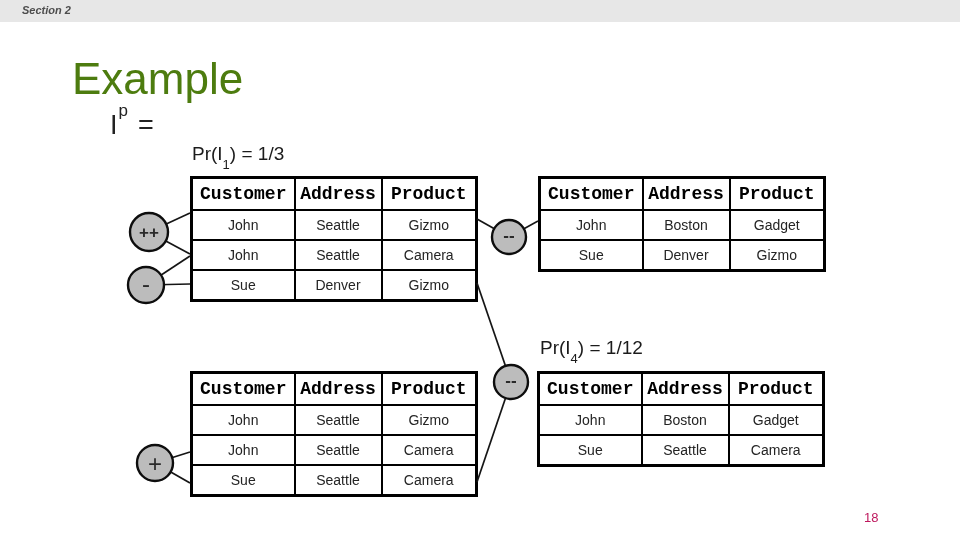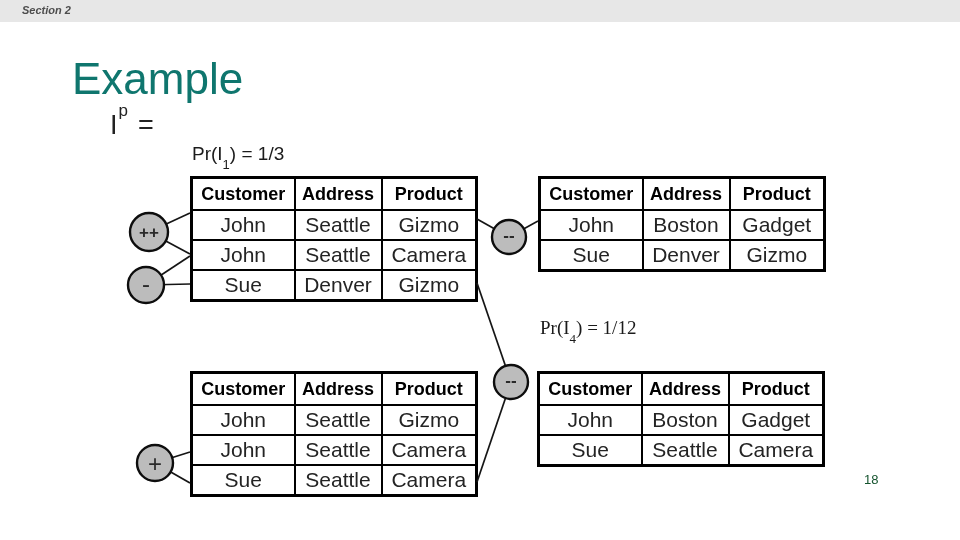--- a/index.html
+++ b/index.html
@@ -10,66 +10,66 @@
   .header-bar {
     position:absolute; left:0; top:0; width:960px; height:22px;
     background:#e7e7e7;
   }
   .section-label {
     position:absolute; left:22px; top:4px;
     font-size:11px; font-weight:bold; font-style:italic; color:#4d4d4d;
   }
   .title {
     position:absolute; left:72px; top:54px; margin:0;
-    font-size:44px; font-weight:400; color:#0f766e; letter-spacing:0;
+    font-size:44px; font-weight:400; color:#4d7c0f; letter-spacing:0;
   }
   .formula {
     position:absolute; left:110px; top:109px;
     font-size:27px; color:#222;
   }
   .formula sup { font-size:17px; position:relative; top:-8px; left:1px; }
   .formula .eq { margin-left:11px; }
   .prob {
     position:absolute; font-size:19px; color:#1b1b1b; white-space:nowrap;
   }
   .prob sub { font-size:13px; position:relative; top:4px; }
   .p1 { left:192px; top:143px; }
   .p2 { left:540px; top:143px; }
   .p3 { left:192px; top:337px; }
-  .p4 { left:540px; top:317px;font-family:Liberation Serif, serif; }
+  .p4 { left:540px; top:337px; }
   table.dtable {
     position:absolute; border-collapse:collapse; table-layout:fixed;
     border:3px solid #000; background:#fff;
   }
   .t1 { left:190px; top:176px; }
   .t2 { left:538px; top:176px; }
   .t3 { left:190px; top:371px; }
   .t4 { left:537px; top:371px; }
   .dtable th, .dtable td { border:2px solid #000; text-align:center; padding:0 2px; }
   .dtable th {
-    font-family:Liberation Sans, sans-serif; font-size:18px; font-weight:bold;
+    font-family:Liberation Mono, monospace; font-size:18px; font-weight:bold;
     color:#000; height:30px;
   }
-  .dtable td { font-size:21px; color:#242424; height:28px; }
+  .dtable td { font-size:14px; color:#242424; height:28px; }
   .col-c { width:103px; } .col-a { width:87px; } .col-p { width:95px; }
   .overlay {
     position:absolute; left:0; top:0; width:960px; height:540px;
     pointer-events:none;
   }
   .connector { stroke:#151515; stroke-width:1.7; }
   .ann-circle { fill:#bcbcbc; stroke:#0d0d0d; stroke-width:2.4; }
   .ann-label {
     font-family:"Liberation Sans", sans-serif; fill:#2a2a2a;
     text-anchor:middle;
   }
   .lbl-double { font-size:17px; font-weight:bold; }
   .lbl-single { font-size:24px; }
   .page-number {
-    position:absolute; left:864px; top:472px;
-    font-size:13px; color:#14532d;
+    position:absolute; left:864px; top:510px;
+    font-size:13px; color:#be185d;
   }
 </style>
 </head>
 <body>
 
 <div class="slide">
 
   <div class="header-bar">
     <span class="section-label">Section 2</span>
   </div>

